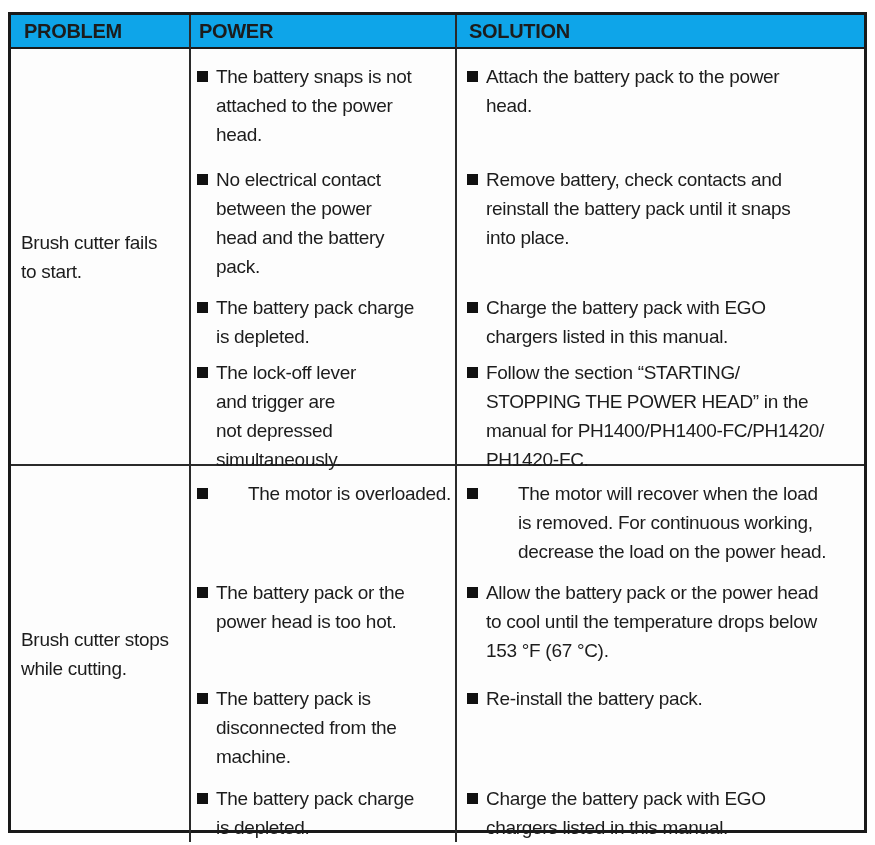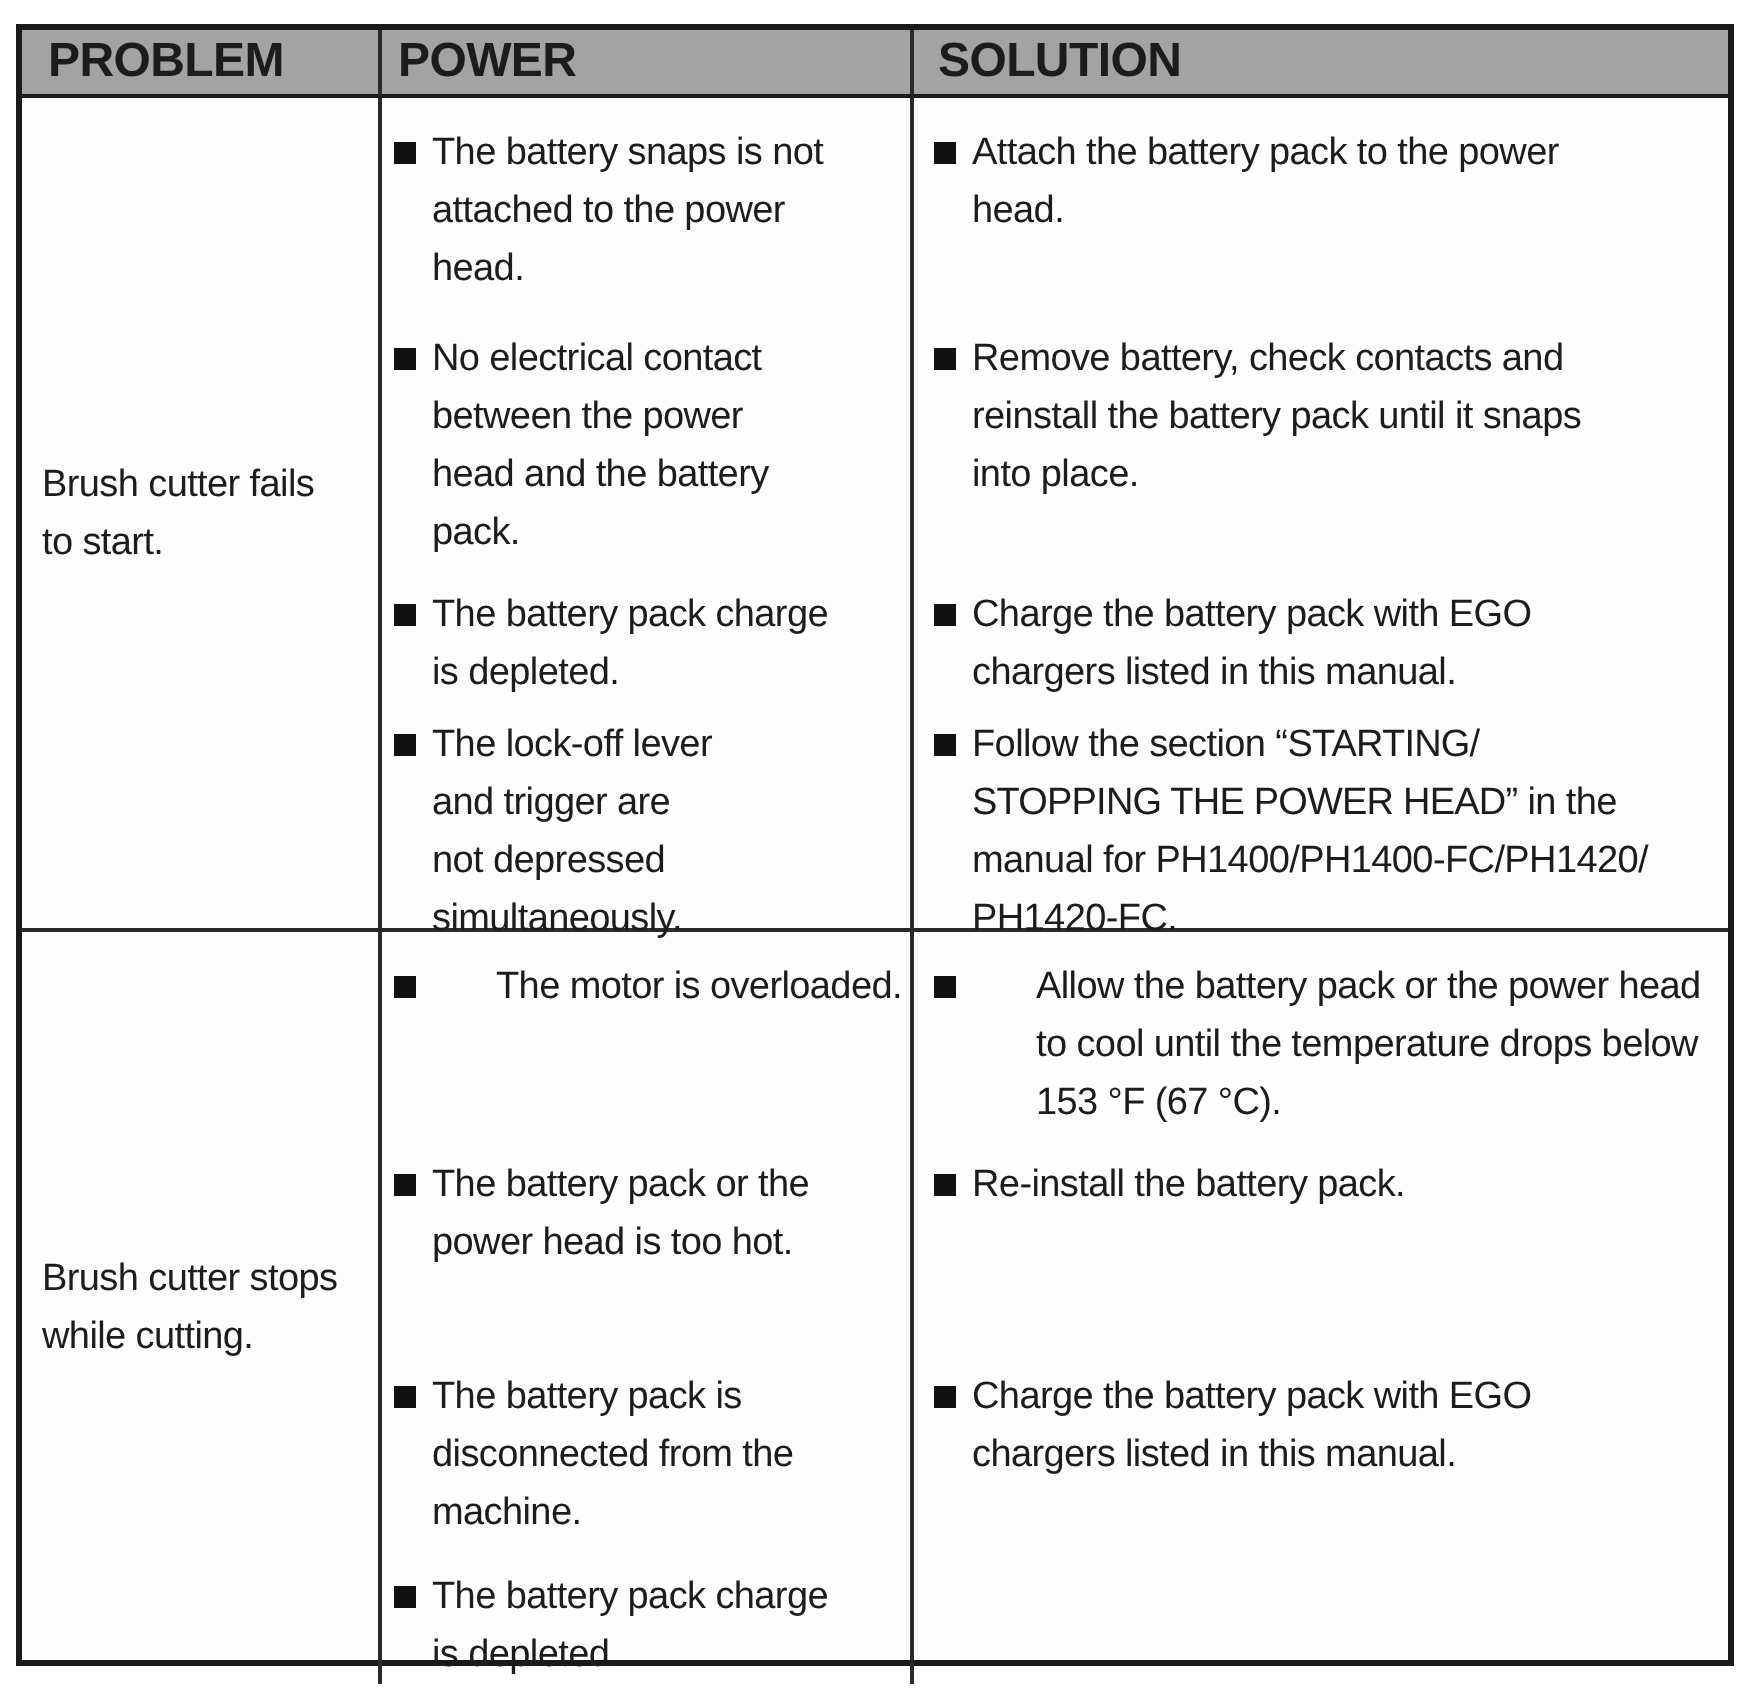--- a/index.html
+++ b/index.html
@@ -11,23 +11,23 @@
   .tbl{
     position:absolute;left:8px;top:12px;width:859px;height:821px;
     box-sizing:border-box;border:3px solid #1a1a1a;background:#fdfdfd;
     display:grid;
     grid-template-columns:180px 266px 1fr;
     grid-template-rows:34px 417px 1fr;
   }
   .cell{box-sizing:border-box;}
   .c1,.c2{border-right:2px solid #2a2a2a;}
   .hdr{
-    background:#a3a3a3;border-bottom:2px solid #1a1a1a;
+    background:#0ea5e9;border-bottom:2px solid #1a1a1a;
     display:flex;align-items:center;
-    font-weight:700;font-size:24px;letter-spacing:-0.3px;
+    font-weight:700;font-size:20px;letter-spacing:-0.3px;
   }
   .hdr.c1{padding-left:13px;}
   .hdr.c2{padding-left:8px;}
   .hdr.c3{padding-left:12px;}
   .r1{border-bottom:2px solid #2a2a2a;}
   .problem{
     display:flex;align-items:center;
     padding-left:10px;padding-right:8px;
     font-size:19px;line-height:29px;letter-spacing:-0.3px;
     white-space:pre-line;
@@ -151,20 +151,26 @@
     <div class="item">
       <span class="sq"></span>
       <span class="txt">The battery pack charge
 is depleted.</span>
     </div>
   </div>
 
   <div class="cell r2 solution list">
     <div class="item">
       <span class="sq"></span>
+      <span class="txt"><span>The motor will recover when the load
+is removed. For continuous working,
+decrease the load on the power head.</span><span class="b"></span><span></span></span>
+    </div>
+    <div class="item">
+      <span class="sq"></span>
       <span class="txt"><span>Allow the battery pack or the power head
 to cool until the temperature drops below
 153 °F (67 °C).</span><span class="b"></span><span></span></span>
     </div>
     <div class="item">
       <span class="sq"></span>
       <span class="txt"><span>Re-install the battery pack.</span><span class="b"></span><span></span></span>
     </div>
     <div class="item">
       <span class="sq"></span>

